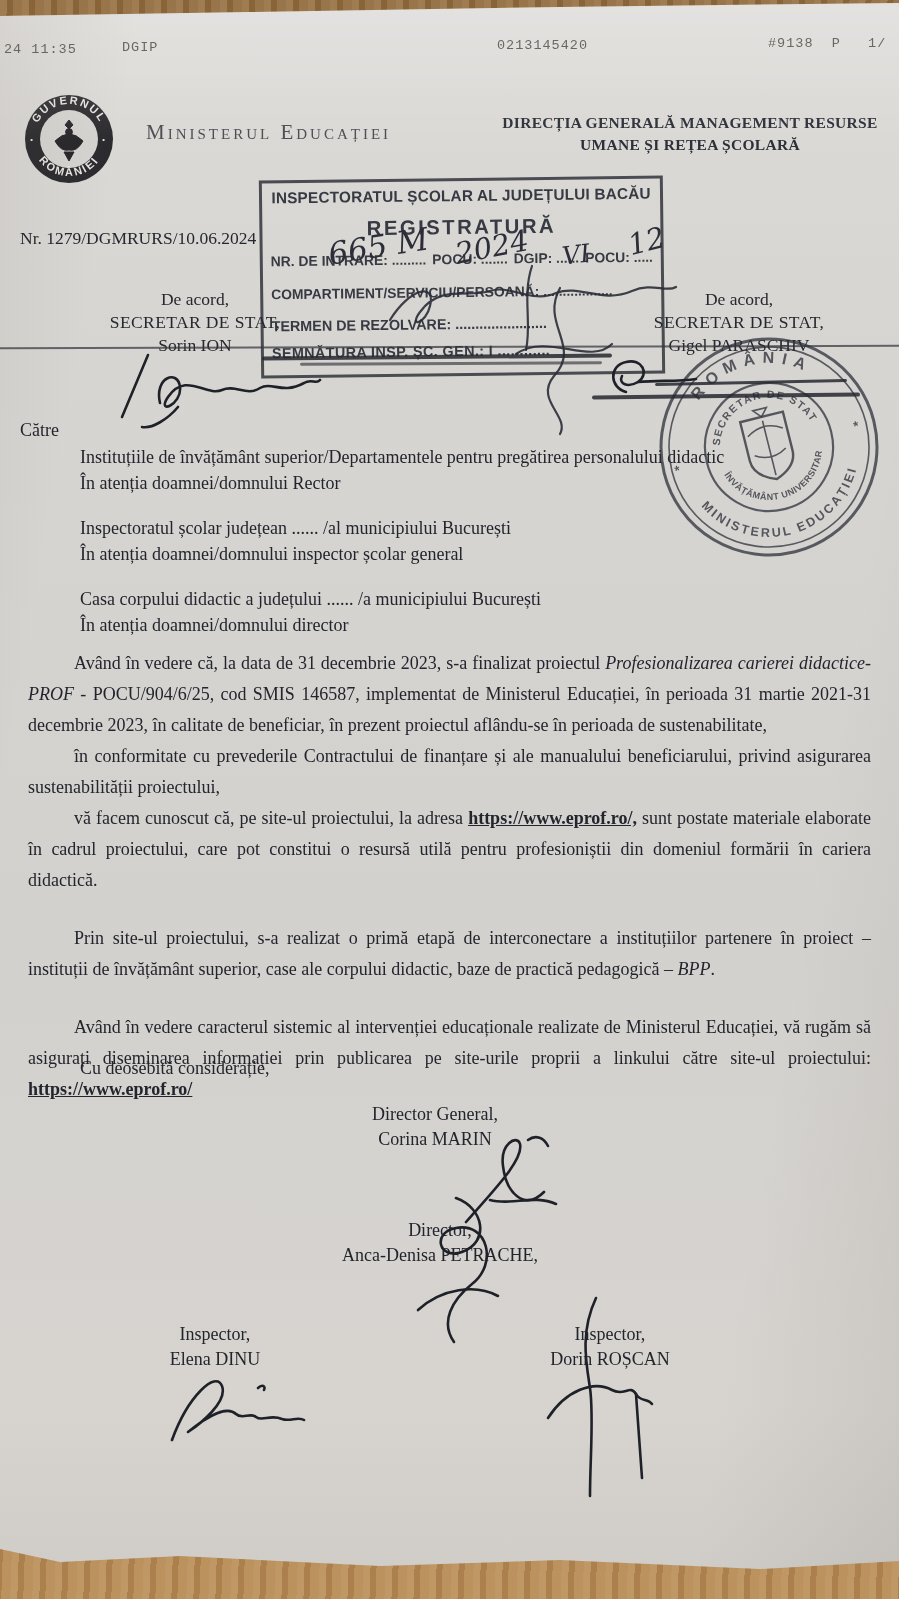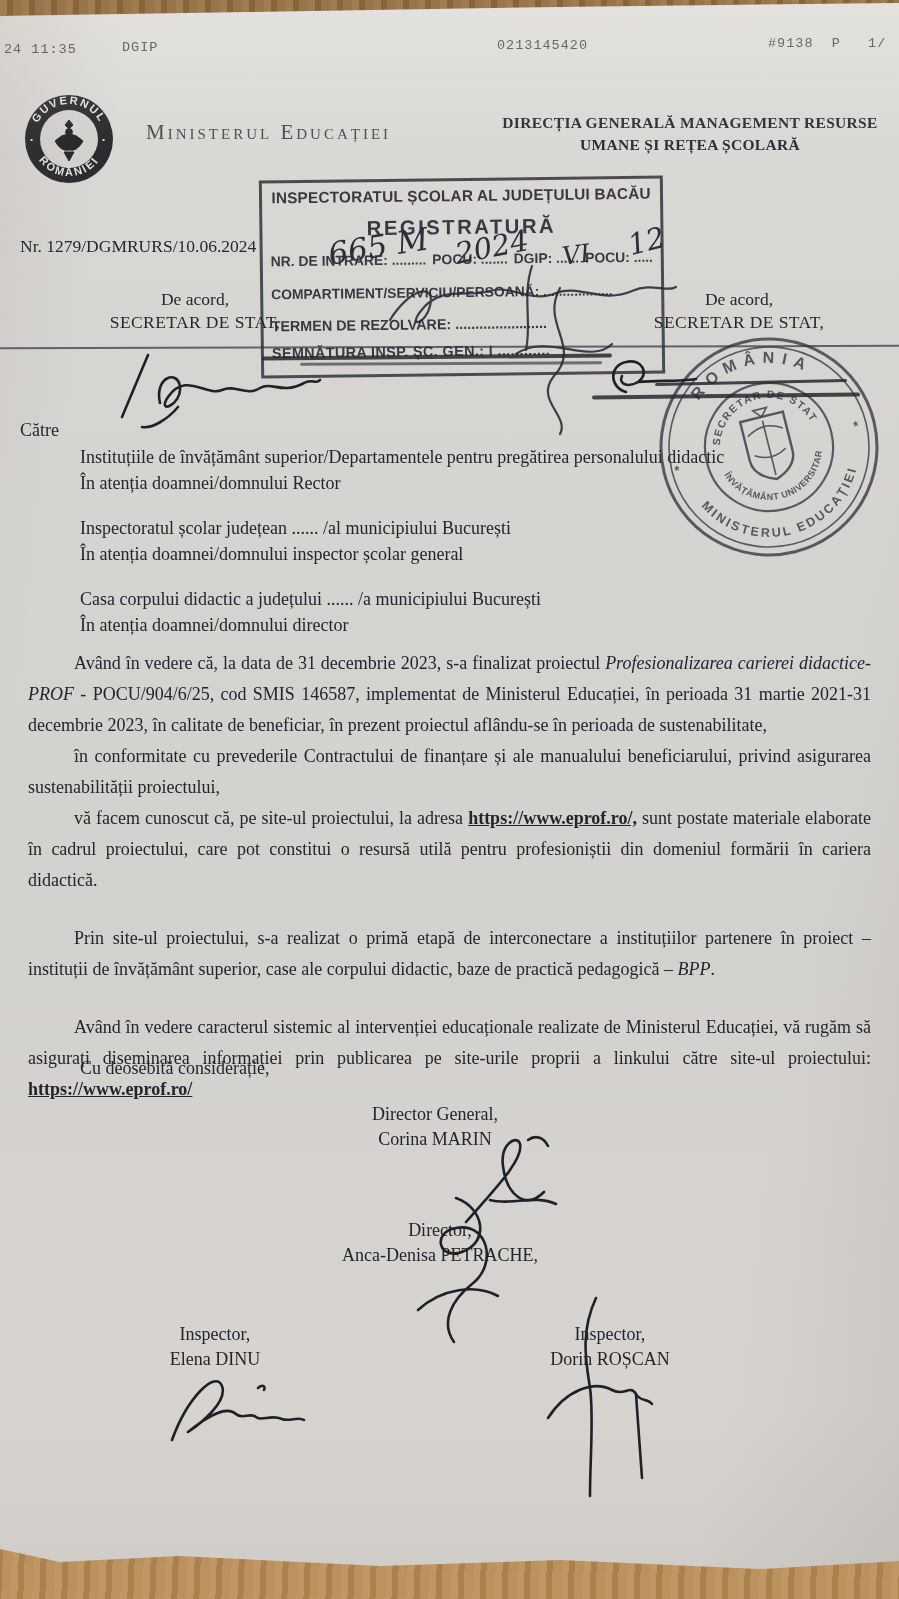--- a/index.html
+++ b/index.html
@@ -107,21 +107,21 @@
         <path d="M42 60 h10 l-5 9 z"></path>
       </g>
     </svg>
 
     <div class="abs ministry" style="left:146px;top:120px;">Ministerul Educației</div>
     <div class="abs directorate" style="left:488px;top:112px;">
       <div>DIRECȚIA GENERALĂ MANAGEMENT RESURSE</div>
       <div>UMANE ȘI REȚEA ȘCOLARĂ</div>
     </div>
 
-    <div class="abs regnum" style="left:20px;top:236px;">Nr. 1279/DGMRURS/10.06.2024</div>
+    <div class="abs regnum" style="left:20px;top:228px;">Nr. 1279/DGMRURS/10.06.2024</div>
 
     <div class="abs stamp-box">
       <div class="r sb-title">INSPECTORATUL ȘCOLAR AL JUDEȚULUI BACĂU</div>
       <div class="r sb-reg">REGISTRATURĂ</div>
       <div class="r sb-nr">
         <span>NR. DE INTRARE: .........</span>
         <span>POCU: .......</span>
         <span>DGIP: ......</span>
         <span>POCU: .....</span>
       </div>
@@ -140,24 +140,26 @@
       <path d="M152,4 C142,34 152,60 146,88"></path>
     </svg>
     <svg class="abs scrawl" style="left:498px;top:284px;z-index:7;" width="130" height="155" viewBox="0 0 130 155">
       <path d="M62,4 C42,40 84,62 56,92 C36,116 72,132 62,150"></path>
       <path d="M18,70 C50,48 92,82 114,60"></path>
     </svg>
 
     <div class="abs approve" style="left:64px;top:288px;">
       <div>De acord,</div>
       <div class="caps">SECRETAR DE STAT,</div>
+      <div>Sorin ION</div>
     </div>
     <div class="abs approve" style="left:608px;top:288px;">
       <div>De acord,</div>
       <div class="caps">SECRETAR DE STAT,</div>
+      <div>Gigel PARASCHIV</div>
     </div>
 
     <div class="abs scanline"></div>
     <div class="abs bar" style="left:262px;top:355px;width:350px;height:4px;transform:rotate(-.5deg);"></div>
     <div class="abs bar" style="left:300px;top:362px;width:302px;height:3px;transform:rotate(-.3deg);opacity:.7;"></div>
     <div class="abs bar" style="left:655px;top:381px;width:192px;height:3.2px;transform:rotate(-1.2deg);"></div>
     <div class="abs bar" style="left:592px;top:394px;width:268px;height:3.6px;transform:rotate(-.6deg);"></div>
 
     <svg class="abs sig" style="left:108px;top:345px;z-index:8;" width="215" height="85" viewBox="0 0 215 85">
       <path d="M14,72 L40,10"></path>

